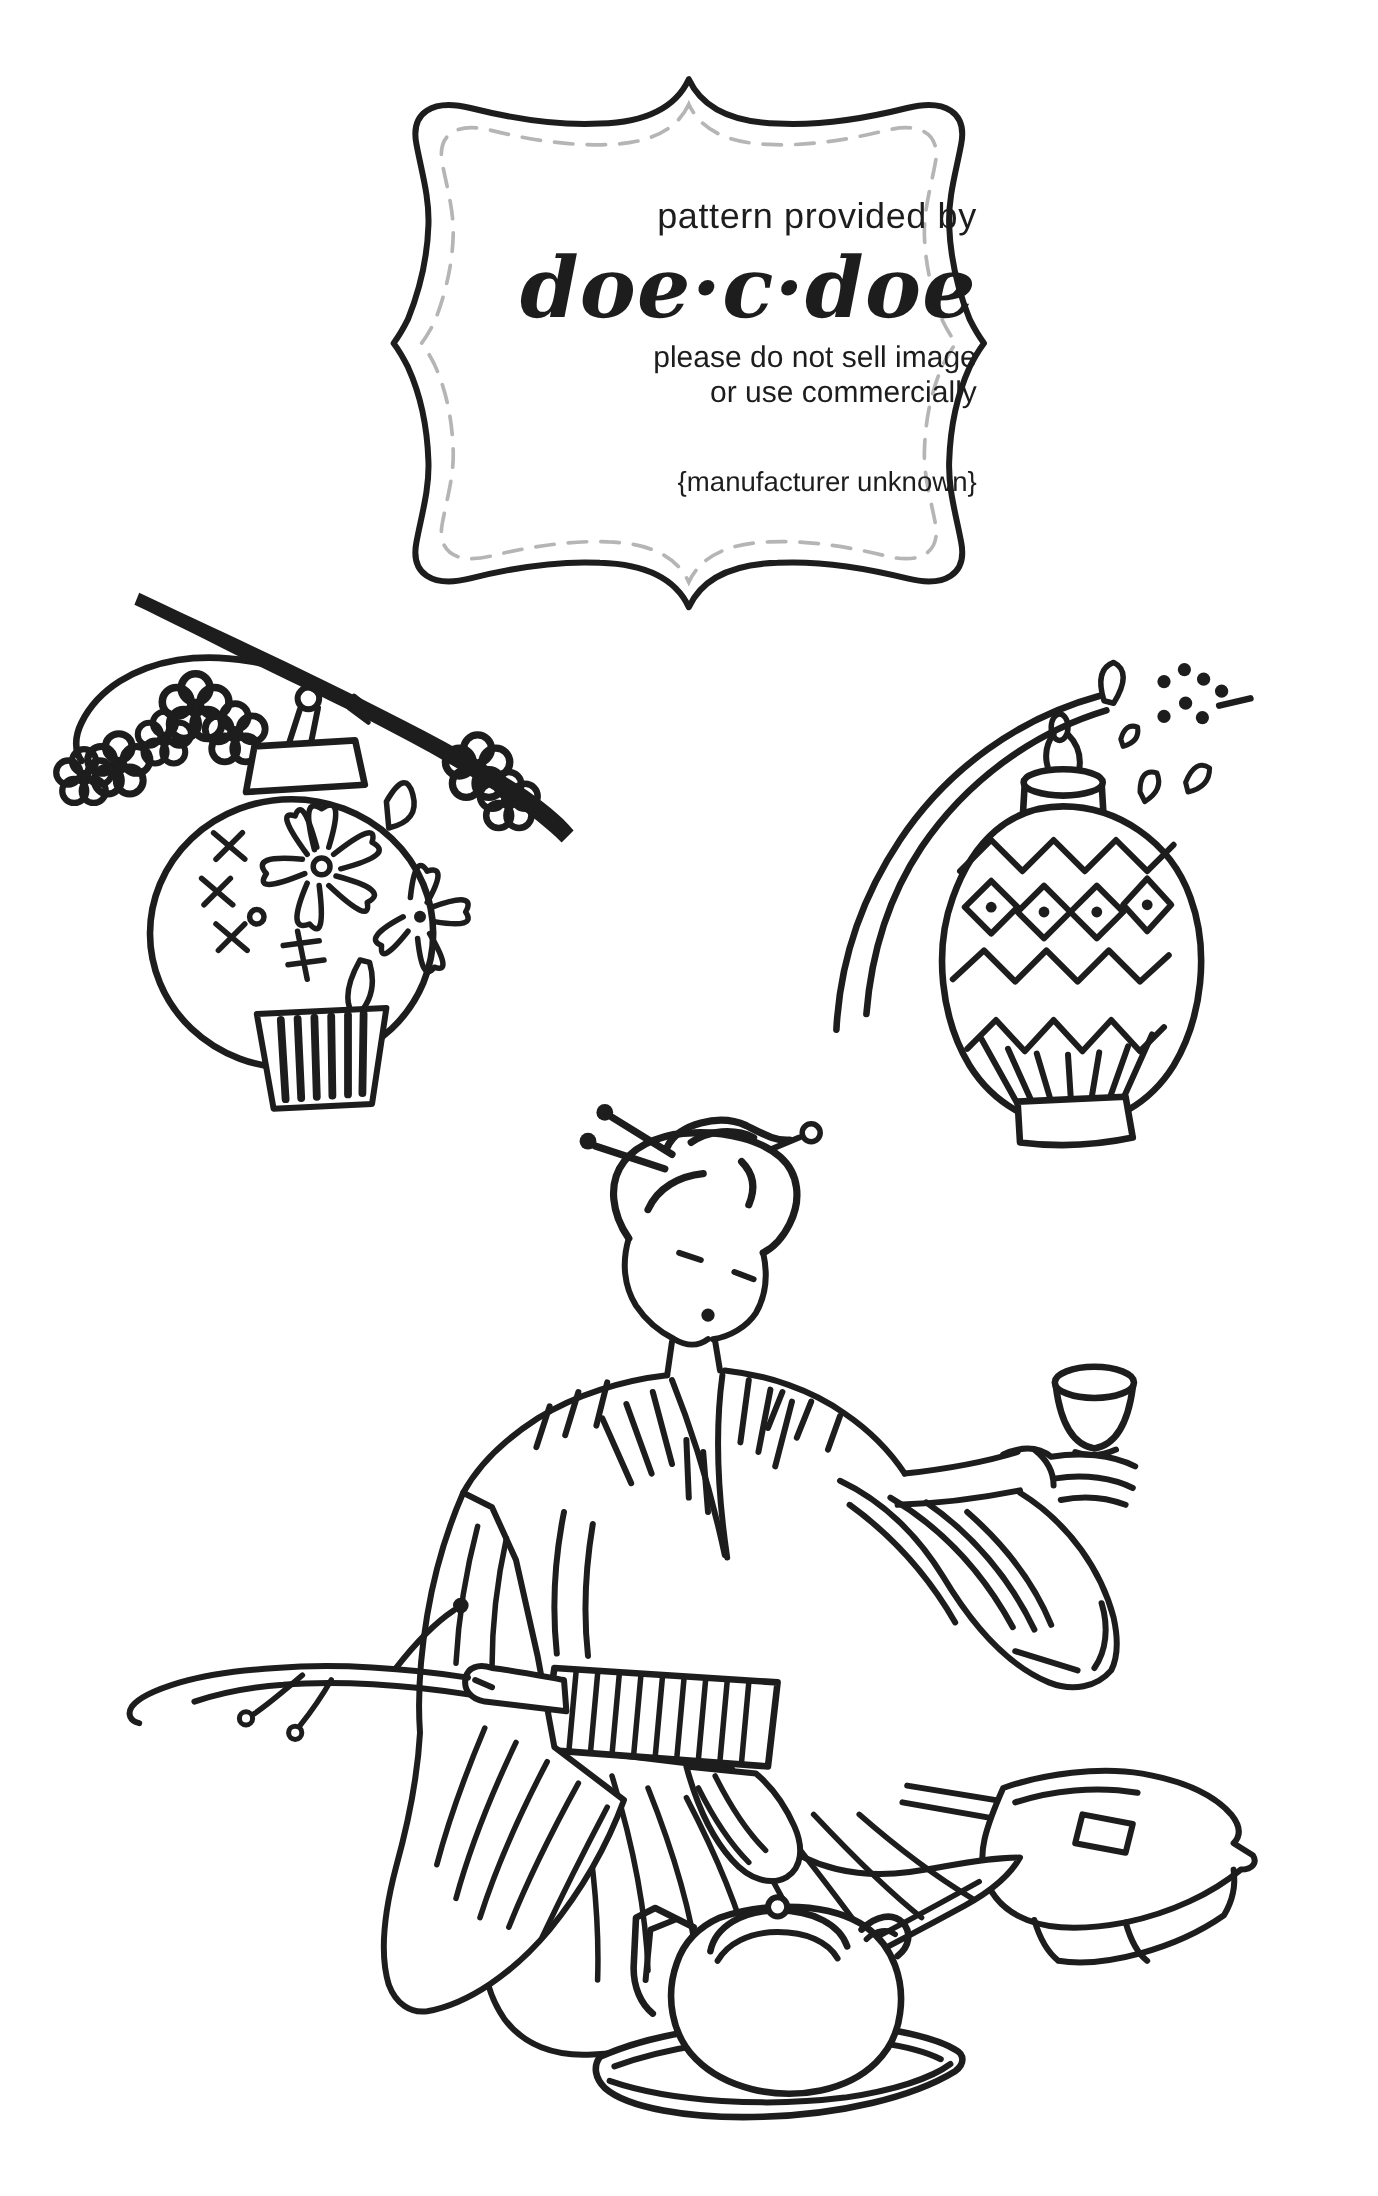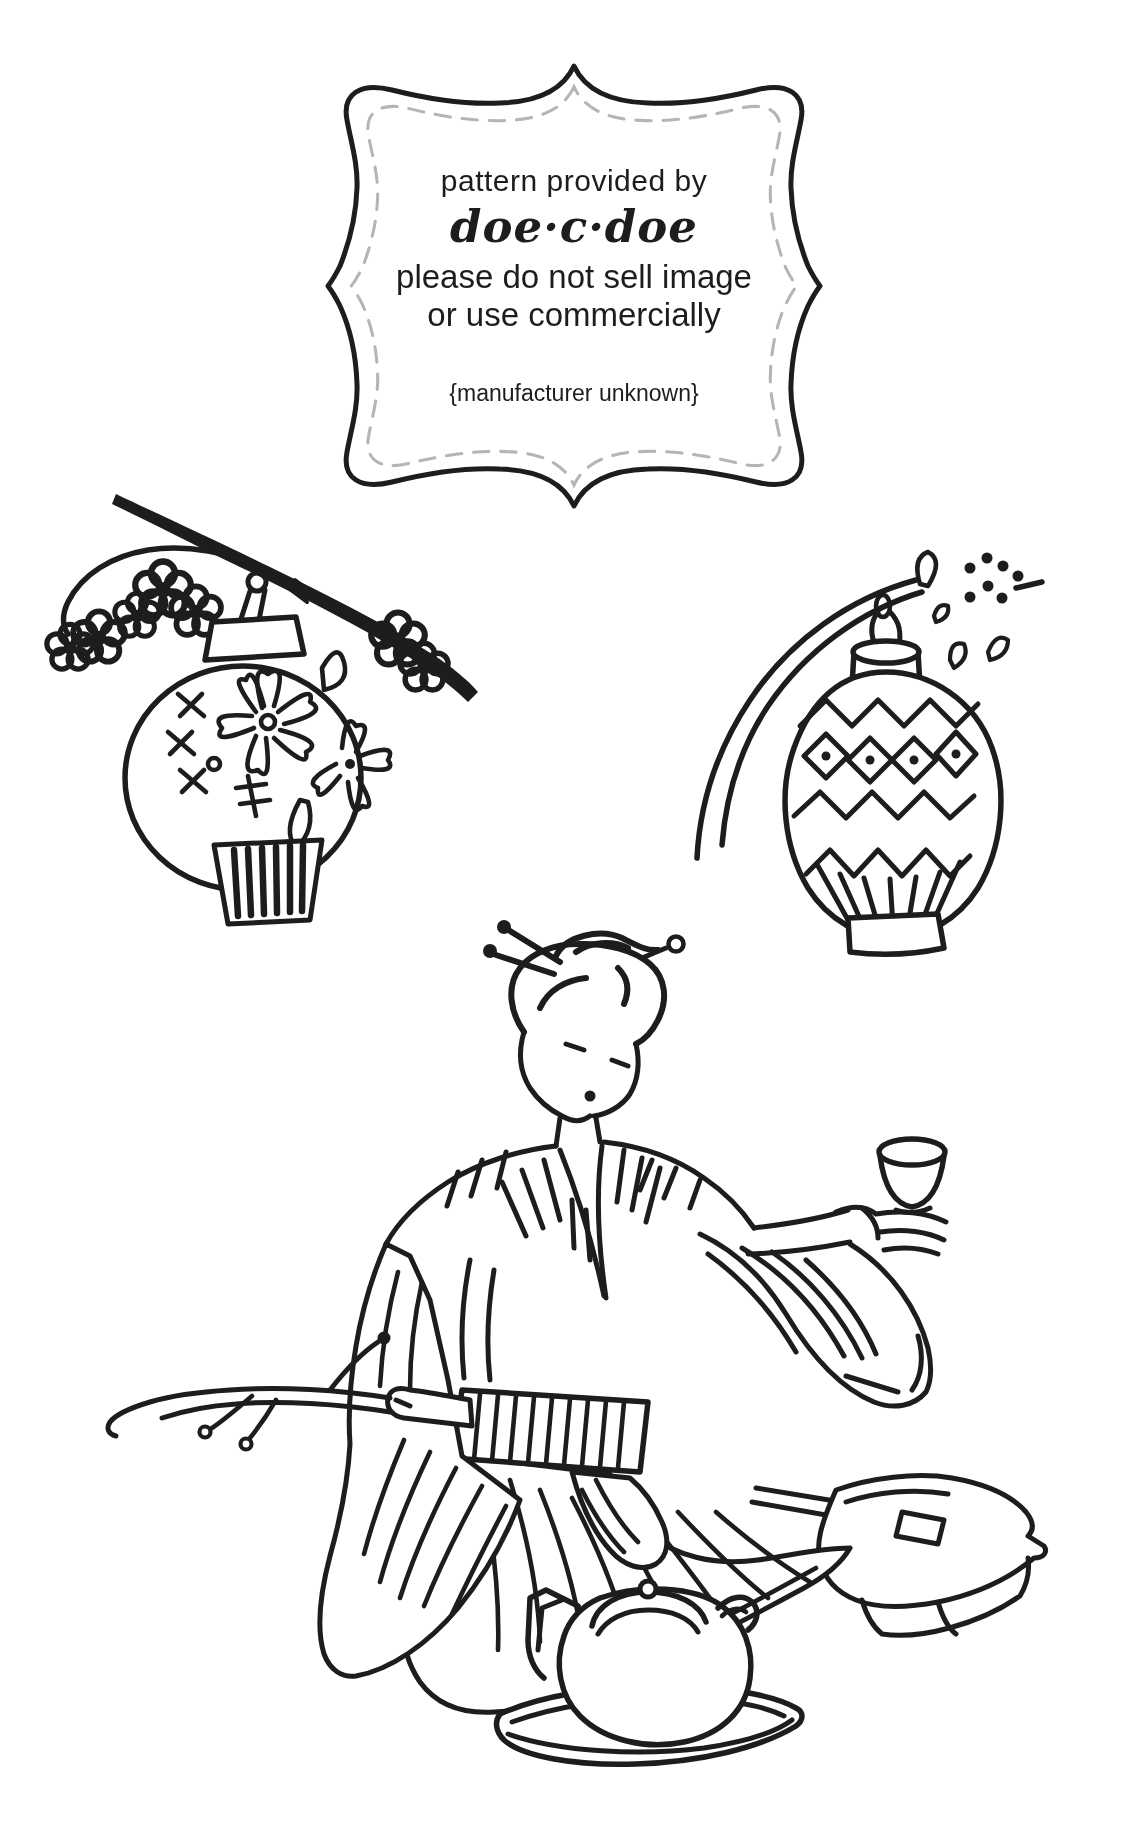--- a/index.html
+++ b/index.html
@@ -16,29 +16,29 @@
 
   
   .s  { stroke:var(--ink); fill:none; stroke-linecap:round; stroke-linejoin:round; }
   .sf { stroke:var(--ink); fill:#ffffff; stroke-linecap:round; stroke-linejoin:round; }
   .f  { fill:var(--ink); stroke:none; }
   .dash { stroke:var(--dash_line); fill:none; stroke-dasharray:17 13; stroke-linecap:round; }
 
   
   .frame-text {
     position:absolute; left:334px; top:66px; width:480px; height:440px;
-    text-align:center; line-height:1.15;
+    text-align:right; line-height:1.15;
   }
   .provided-by { margin-top:98px; font-size:30px; letter-spacing:0.5px; }
   .brand {
     margin-top:4px; font-family:"DejaVu Serif", serif;
-    font-weight:bold; font-style:italic; font-size:45px; line-height:1.05;
+    font-weight:bold; font-style:italic; font-size:70px; line-height:1.05;
     letter-spacing:1px;
   }
-  .notice { font-size:33px; }
+  .notice { font-size:25px; }
   .notice.first { margin-top:8px; }
   .manufacturer { margin-top:46px; font-size:23px; }
 </style>
 </head>
 <body>
 
 <div class="canvas">
 
 <svg class="art" width="1148" height="1830" viewBox="0 0 1148 1830">
   <defs>

